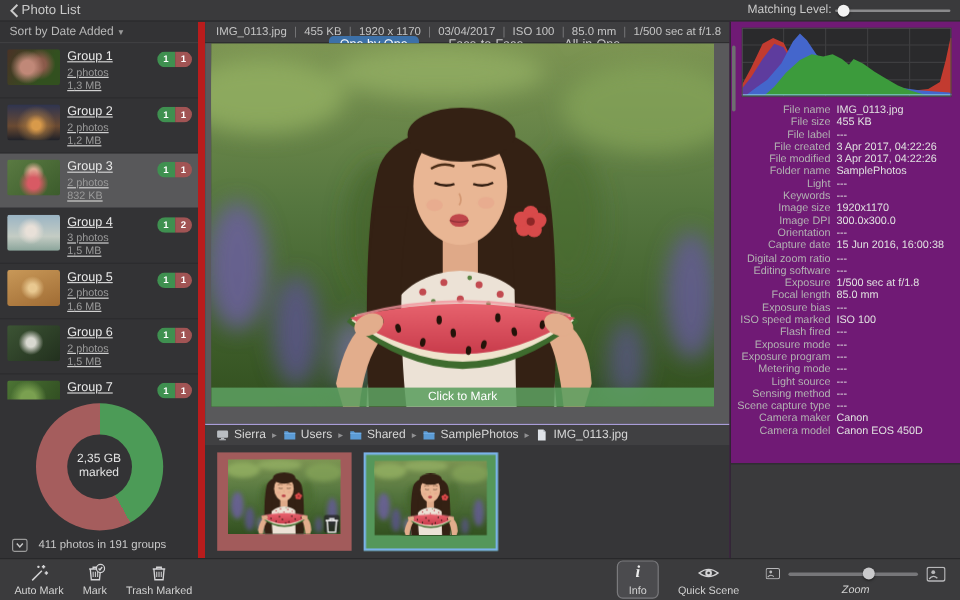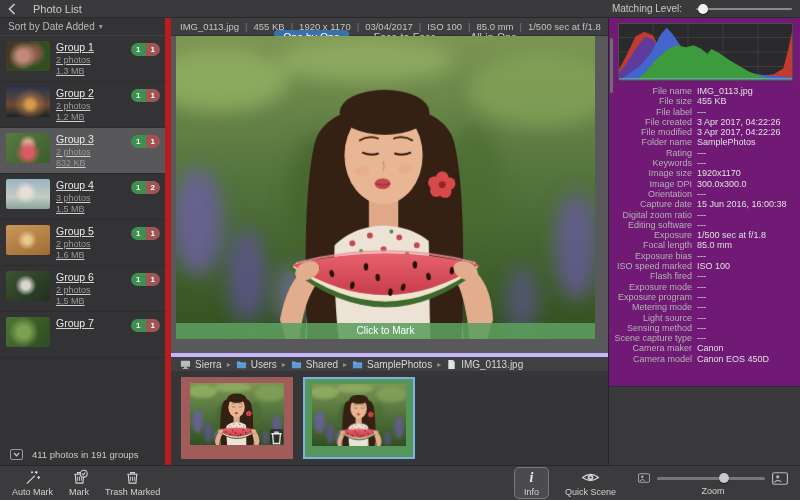--- a/index.html
+++ b/index.html
@@ -3,26 +3,26 @@
 <meta charset="utf-8">
 <style>
   * { margin:0; padding:0; box-sizing:border-box; }
   html,body { width:800px; height:500px; overflow:hidden; background:#2e2e30;
               font-family:"Liberation Sans", sans-serif; }
   .app { width:800px; height:500px; display:flex; flex-direction:column; color:#d0d0d0; }
 
   
   .titlebar { height:18px; flex:none; background:#3a3a3c; border-bottom:1px solid #29292b;
               display:flex; align-items:center; padding:0 8px; position:relative; }
-  .backgrp { display:flex; align-items:center; gap:17px; font-size:11px; color:#c9c9c9; cursor:default; }
+  .backgrp { display:flex; align-items:center; gap:2px; font-size:11px; color:#c9c9c9; cursor:default; }
   .tabs { position:absolute; left:50%; top:0; transform:translateX(-50%); height:18px;
           display:flex; align-items:center; gap:16px;margin-top:28px; }
   .tab { font-size:10.5px; color:#c9c9c9; padding:1.5px 9px; border-radius:4px; }
   .tab.active { background:#3c70a8; color:#ffffff; }
-  .matching { margin-left:auto; display:flex; align-items:center; gap:14px; font-size:10px; color:#c9c9c9;padding-left:20px; }
+  .matching { margin-left:auto; display:flex; align-items:center; gap:3px; font-size:10px; color:#c9c9c9;padding-left:20px; }
   .slider { position:relative; width:96px; height:12px; }
   .slider .track { position:absolute; left:0; right:0; top:5px; height:2.5px; background:#8a8a8c; border-radius:2px; }
   .slider .knob { position:absolute; top:1px; width:10px; height:10px; border-radius:50%;
                   background:#f2f2f2; box-shadow:0 1px 2px rgba(0,0,0,.5); margin-left:-5px; }
 
   
   .content { flex:1; display:flex; min-height:0; }
 
   
   .sidebar { width:171px; flex:none; background:#333335; border-right:6px solid #b91c1c;
@@ -74,21 +74,21 @@
   .main { flex:1; min-width:0; display:flex; flex-direction:column; background:#3a3a3c; }
   .infobar { height:18px; flex:none; background:#3e3e40; border-bottom:1px solid #2e2e30;
              display:flex; align-items:center; gap:6px; padding:0 9px; font-size:9.5px; color:#c4c4c4;
              white-space:nowrap; overflow:hidden; }
   .infobar .sep { color:#78787a; }
   .photo-area { flex:1; min-height:0; background:#59595b; position:relative; }
   .photo { position:absolute; left:5px; right:13px; top:0; bottom:14px; background:#44503a; overflow:hidden; }
   .photo svg.scene { width:100%; height:100%; display:block; }
   .ctm { position:absolute; left:0; right:0; bottom:0; height:16px; line-height:16px;
          background:rgba(92,158,96,.88); color:#fff; font-size:10px; text-align:center; }
-  .breadcrumb { height:18px; flex:none; background:#404042; border-top:4px solid #c4b5fd;
+  .breadcrumb { height:18px; flex:none; background:#404042; border-top:1px solid #c4b5fd;
                 display:flex; align-items:center; gap:5px; padding:0 9px; font-size:10px; color:#d6d6d6;
                 white-space:nowrap; overflow:hidden; }
   .bitem { display:flex; align-items:center; gap:4px; }
   .bico { display:flex; align-items:center; }
   .bsep { color:#909092; font-size:8px; }
   .thumbs { height:94px; flex:none; background:#363638; display:flex; gap:10px;
             padding:6px 0 6px 10px; align-items:flex-start; }
   .tile { width:112px; height:82px; position:relative; display:flex; justify-content:center;
           padding-top:6px; }
   .tile svg { width:94px; height:62px; display:block; }
@@ -114,21 +114,21 @@
   
   .toolbar { height:35px; flex:none; background:#3b3b3d; border-top:1px solid #28282a;
              display:flex; align-items:center; padding:0 12px; gap:16px; }
   .tbtn { display:flex; flex-direction:column; align-items:center; gap:1px;
           font-size:9px; color:#d2d2d2; }
   .tbtn .ticon { height:17px; display:flex; align-items:center; justify-content:center; }
   .tbtn.boxed { border:1px solid #7a7a7d; background:#4b4b4e; border-radius:5px; padding:1px 9px; }
   .tspacer { flex:1; }
   .iglyph { font-family:"Liberation Serif", serif; font-style:italic; font-weight:bold;
             font-size:14px; color:#ececec; }
-  .zoomctl { display:flex; flex-direction:column; align-items:center; margin-left:6px; }
+  .zoomctl { display:flex; flex-direction:column; align-items:center; margin-left:6px;font-style:italic; }
   .zrow { display:flex; align-items:center; gap:7px; height:16px; }
   .zslider { position:relative; width:108px; height:12px; }
   .zslider .track { position:absolute; left:0; right:0; top:5px; height:2.5px; background:#77777a; border-radius:2px; }
   .zslider .knob { position:absolute; top:1px; width:10px; height:10px; border-radius:50%;
                    background:#c9c9cb; box-shadow:0 1px 2px rgba(0,0,0,.5); margin-left:-5px; }
   .zlabel { font-size:9px; color:#d2d2d2; }
 </style>
 </head>
 <body>
 
@@ -330,20 +330,28 @@
               <div class="gname">Group 7</div>
               <div class="gmeta"></div>
               <div class="gmeta"></div>
             </div>
             <div class="gbadge">
               <span class="bk">1</span>
               <span class="bm">1</span>
             </div>
           </div>
         </div>
+      <div class="donut-wrap">
+        <div class="donut" id="donut" style="background: conic-gradient(rgb(76, 155, 87) 0deg, rgb(76, 155, 87) 42%, rgb(165, 93, 93) 42%, rgb(165, 93, 93) 100%);">
+          <div class="hole">
+            <div>2,35 GB</div>
+            <div>marked</div>
+          </div>
+        </div>
+      </div>
       <div class="sfooter">
         <span class="chkbox">
           <svg width="7" height="5" viewBox="0 0 7 5">
               <polyline points="1,1 3.5,3.8 6,1" fill="none" stroke="#c9c9c9" stroke-width="1.2"></polyline>
             </svg>
         </span>
         <span>411 photos in 191 groups</span>
       </div>
     </aside>
 
@@ -483,21 +491,21 @@
           </div>
           <div class="drow">
             <span class="dlabel">File modified</span>
             <span class="dvalue">3 Apr 2017, 04:22:26</span>
           </div>
           <div class="drow">
             <span class="dlabel">Folder name</span>
             <span class="dvalue">SamplePhotos</span>
           </div>
           <div class="drow">
-            <span class="dlabel">Rating</span>
+            <span class="dlabel">Light</span>
             <span class="dvalue">---</span>
           </div>
           <div class="drow">
             <span class="dlabel">Keywords</span>
             <span class="dvalue">---</span>
           </div>
           <div class="drow">
             <span class="dlabel">Image size</span>
             <span class="dvalue">1920x1170</span>
           </div>

